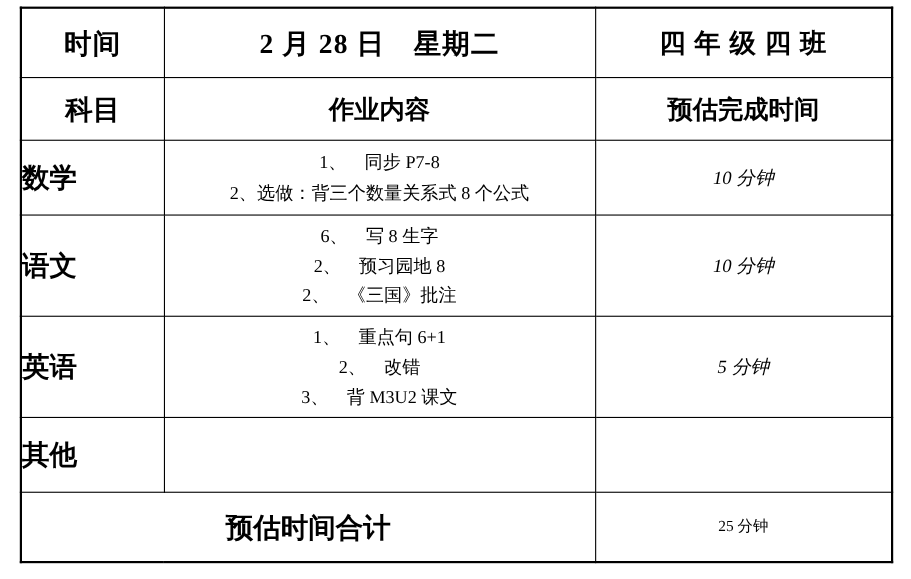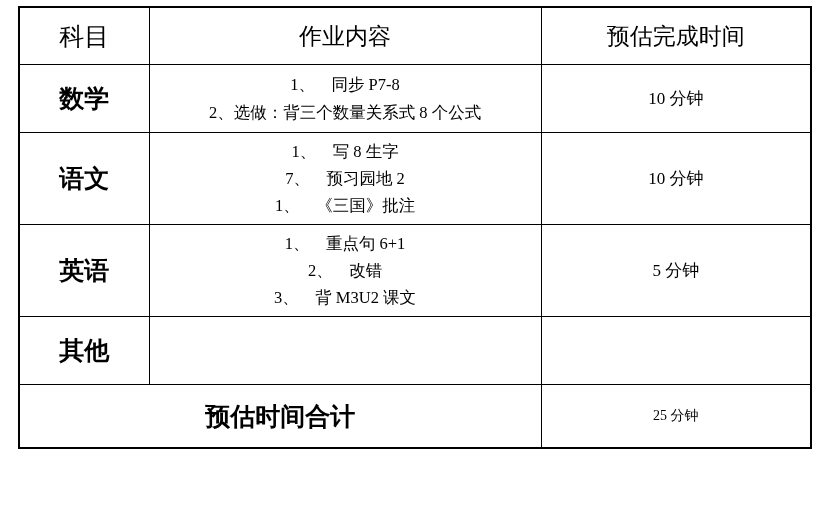--- a/index.html
+++ b/index.html
@@ -41,50 +41,50 @@
     font-weight: bold;
     font-size: 25px;
     letter-spacing: 1px;
     height: 62px;
   }
   .cell-head.small-pad { font-size: 24px; }
 
   
   .cell-colhead {
     text-align: center;
-    font-weight: normal;
+    font-weight: bold;
     font-size: 23px;
     height: 56px;
   }
   .cell-colhead.subj {
     font-size: 25px;
   }
 
   
   .cell-subj {
-    text-align: center;
     font-weight: bold;
     font-size: 25px;
     margin-left: 28px;
   }
 
   
   .cell-list {
     text-align: center;
     font-size: 16.5px;
     line-height: 1.65;
     padding: 8px 10px 8px 12px;
     font-family: "Liberation Serif", "DejaVu Serif", serif;
   }
   .cell-list div { white-space: nowrap; }
 
   
   .cell-est {
     text-align: center;
     font-size: 17px;
+    font-style: italic;
   }
 
   
   .cell-total-label {
     text-align: center;
     font-weight: bold;
     font-size: 25px;
     height: 62px;
   }
   .cell-total-value {
@@ -101,40 +101,45 @@
 
 <div class="sheet">
   <table class="hw">
     <colgroup>
       <col class="c-subject">
       <col class="c-content">
       <col class="c-time">
     </colgroup>
     <tbody>
       <tr>
+        <td class="cell-head">时间</td>
+        <td class="cell-head">2 月 28 日　星期二</td>
+        <td class="cell-head small-pad">四 年 级 四 班</td>
+      </tr>
+      <tr>
         <td class="cell-colhead subj">科目</td>
         <td class="cell-colhead">作业内容</td>
         <td class="cell-colhead">预估完成时间</td>
       </tr>
 
       <tr class="r-math">
         <td class="cell-subj">数学</td>
         <td class="cell-list">
           <div>1、　同步 P7-8</div>
           <div>2、选做：背三个数量关系式 8 个公式</div>
         </td>
         <td class="cell-est">10 分钟</td>
       </tr>
 
       <tr class="r-cn">
         <td class="cell-subj">语文</td>
         <td class="cell-list">
-          <div>1、　写 8 生字</div>
-          <div>7、　预习园地 2</div>
-          <div>1、　《三国》批注</div>
+          <div>6、　写 8 生字</div>
+          <div>2、　预习园地 8</div>
+          <div>2、　《三国》批注</div>
         </td>
         <td class="cell-est">10 分钟</td>
       </tr>
 
       <tr class="r-en">
         <td class="cell-subj">英语</td>
         <td class="cell-list">
           <div>1、　重点句 6+1</div>
           <div>2、　改错</div>
           <div>3、　背 M3U2 课文</div>

